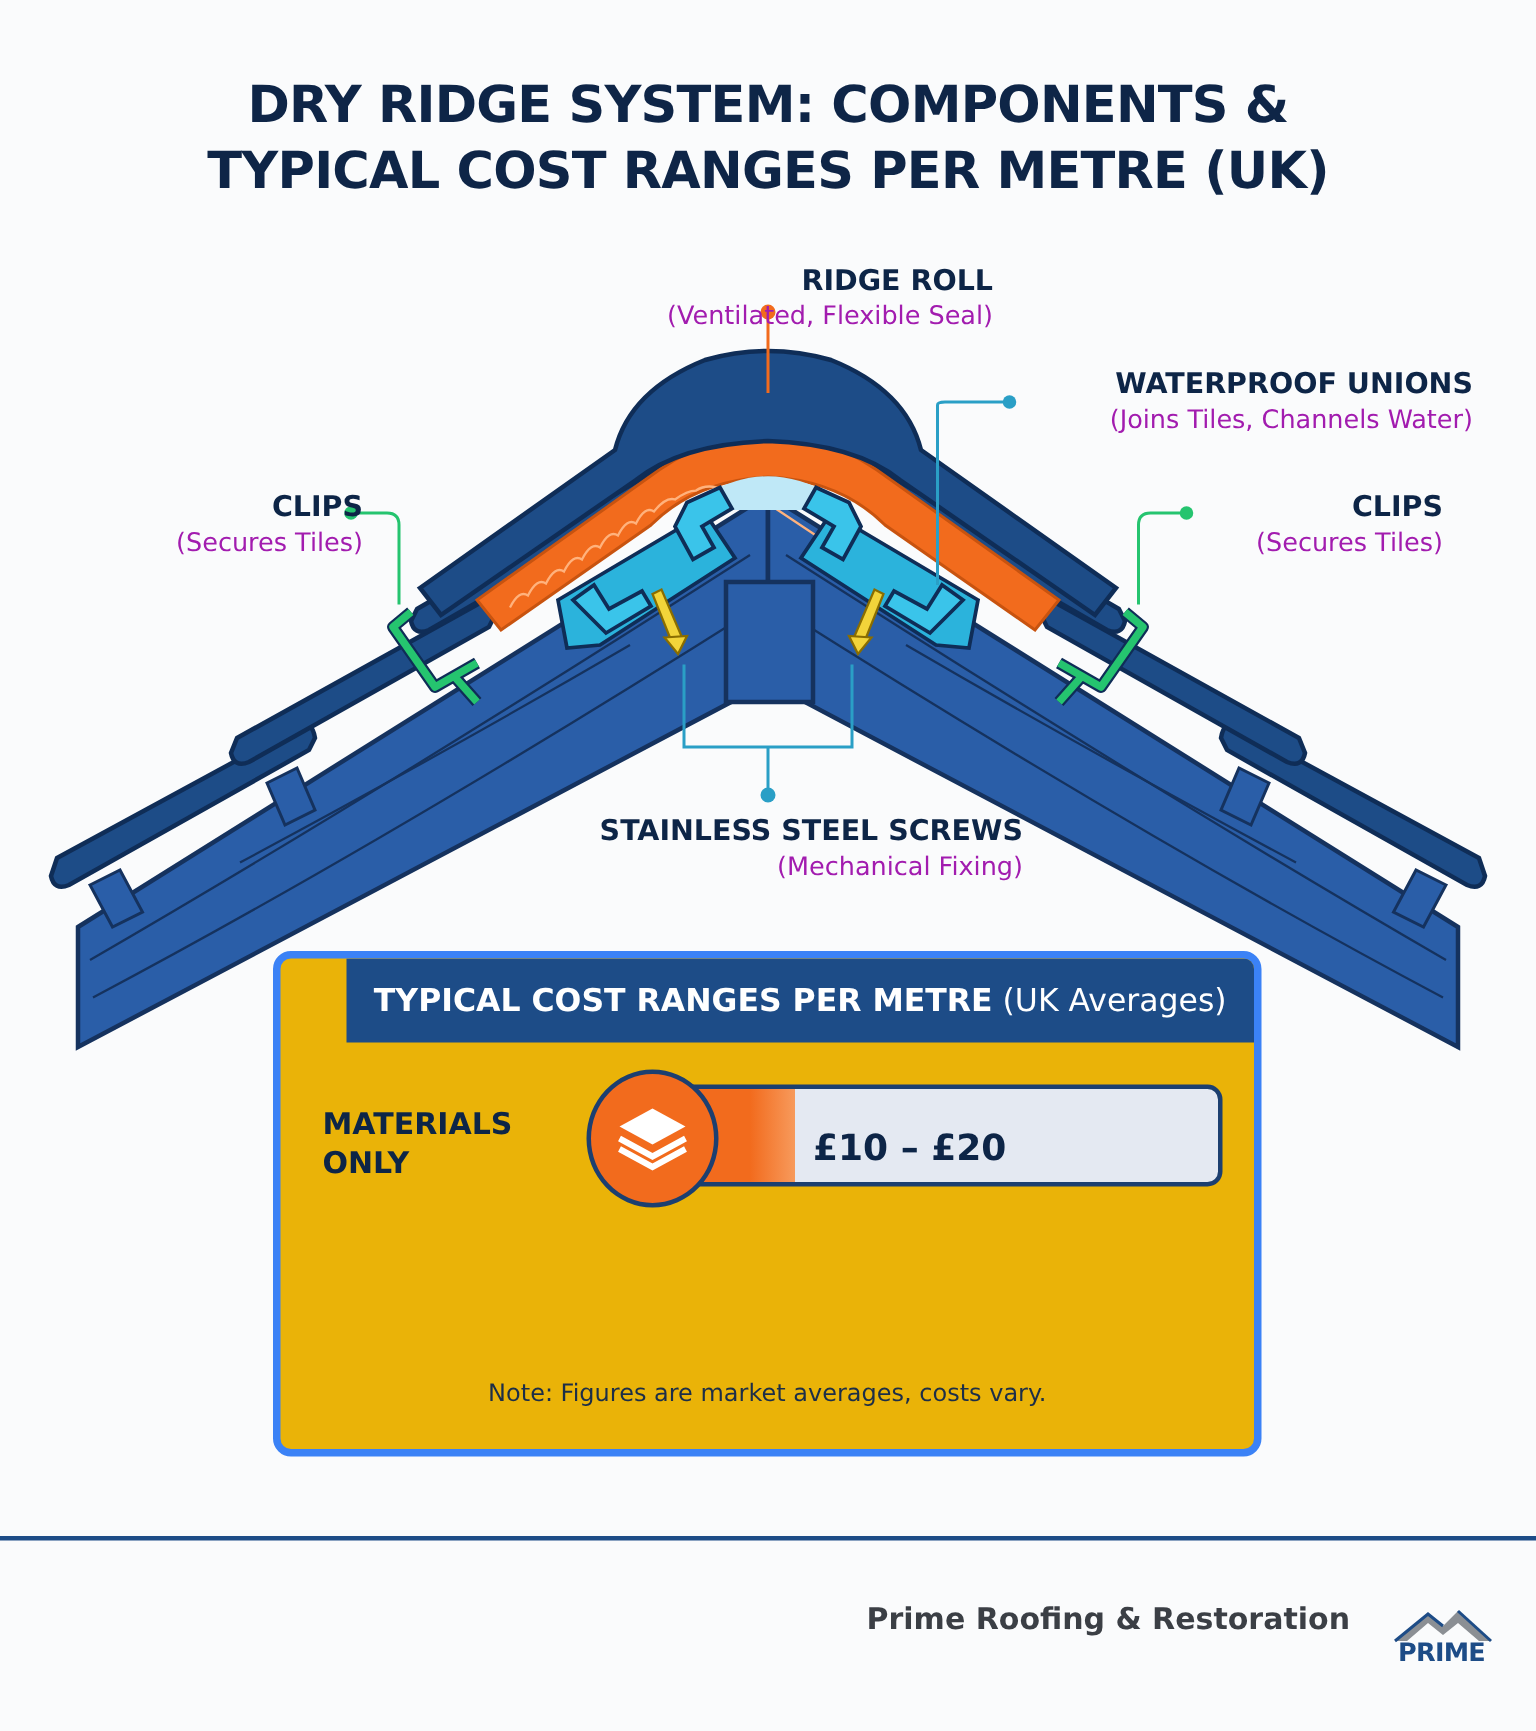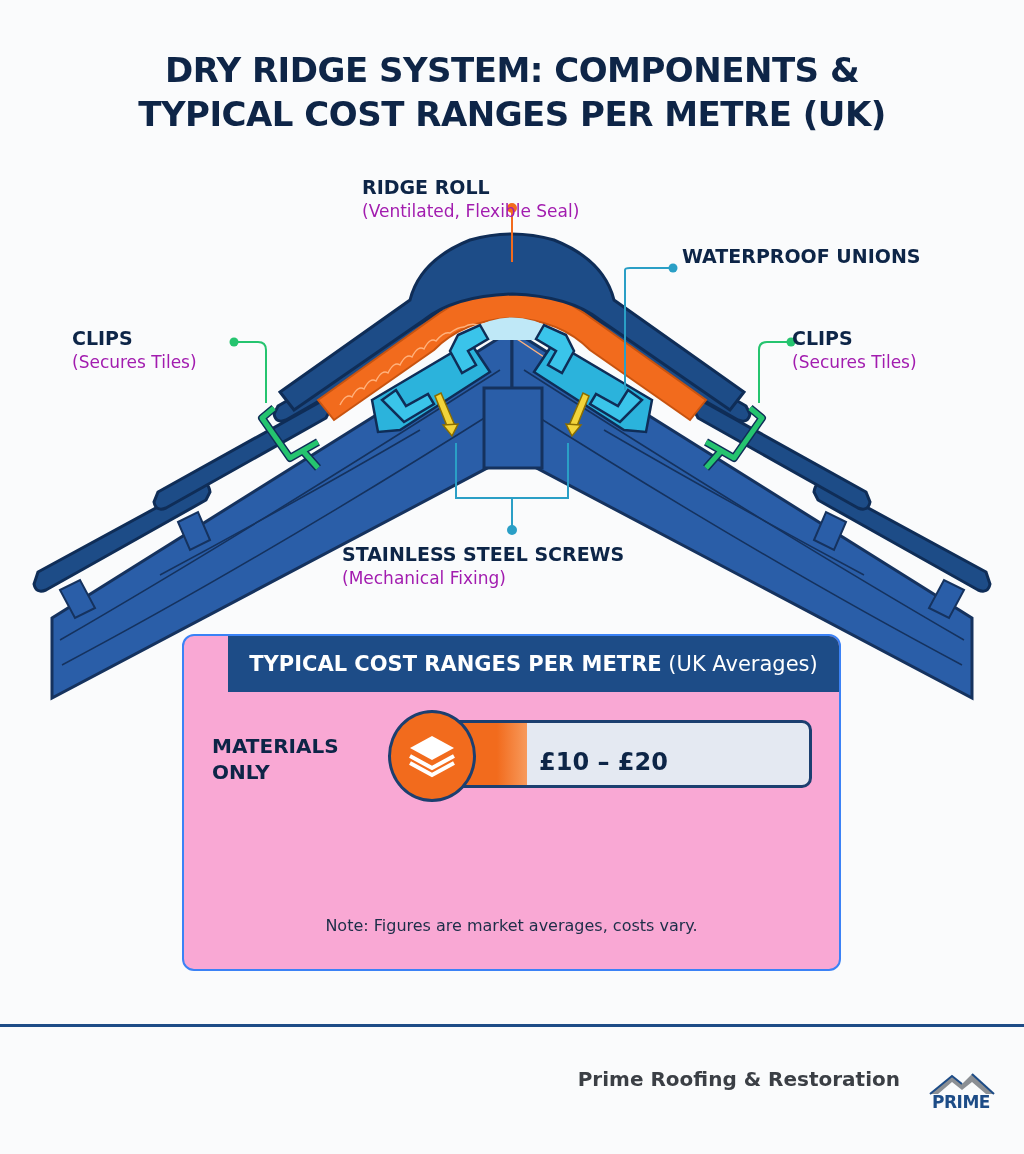--- a/index.html
+++ b/index.html
@@ -1,23 +1,23 @@
 <!DOCTYPE html>
 <html><head>
 <meta charset="utf-8">
 <style>
   html, body { margin:0; padding:0; }
   body { width:1024px; height:1154px; background:#fafbfc; position:relative; overflow:hidden; font-family:"Liberation Sans", sans-serif; color:#0d2547; }
   .title { position:absolute; left:0; top:48px; width:1024px; text-align:center; font-family:"DejaVu Sans", sans-serif; font-weight:bold; font-size:34px; line-height:44px; color:#0e2547; letter-spacing:-0.5px; }
   .title div { white-space:nowrap; }
   .diagram { position:absolute; left:0; top:0; }
-  .label { position:absolute; text-align:left; color:#0d2547; }
+  .label { position:absolute; text-align:right; color:#0d2547; }
   .label .h { font-family:"DejaVu Sans", sans-serif; font-weight:bold; font-size:19px; line-height:24px; }
   .label .s { font-family:"DejaVu Sans", sans-serif; font-size:17px; line-height:24px; color:#a21caf; }
-  .cost-card { position:absolute; left:182px; top:634px; width:659px; height:337px; border:2px solid #3b82f6; border-radius:12px; background:#f9a8d4; box-sizing:border-box; overflow:hidden;padding-left:44px; }
+  .cost-card { position:absolute; left:182px; top:634px; width:659px; height:337px; border:5px solid #3b82f6; border-radius:12px; background:#eab308; box-sizing:border-box; overflow:hidden;padding-left:44px; }
   .cost-header { height:56px; background:#1d4c87; color:#fff; text-align:center; line-height:56px; font-size:21px; font-family:"DejaVu Sans", sans-serif; }
   .cost-header b { font-weight:bold; }
   .cost-header span.sub { font-weight:normal; }
   .row { position:absolute; left:0; width:100%; }
   .row-label { position:absolute; left:28px; font-family:"DejaVu Sans", sans-serif; color:#0d2547; }
   .row-label .h { font-weight:bold; font-size:20px; line-height:26px; }
   .row-label .s { font-size:15px; line-height:20px; color:#1c2e48; }
   .bar { position:absolute; border:3px solid #1c3f70; border-radius:10px; background:#e4e9f2; box-sizing:border-box; overflow:hidden; }
   .bar-fill { position:absolute; left:0; top:0; bottom:0; }
   .bar-value { position:absolute; top:15px; bottom:0; font-family:"DejaVu Sans", sans-serif; font-weight:bold; font-size:24px; color:#0d2547; display:flex; align-items:center; }
@@ -122,20 +122,21 @@
     <circle cx="512" cy="530" r="5" fill="#2a9fc6" stroke="none"></circle>
   </g>
 </svg>
 
 <div class="label" style="left:362px;top:175px;width:300px;">
   <div class="h">RIDGE ROLL</div>
   <div class="s">(Ventilated, Flexible Seal)</div>
 </div>
 <div class="label" style="left:682px;top:244px;width:300px;">
   <div class="h">WATERPROOF UNIONS</div>
+  <div class="s">(Joins Tiles, Channels Water)</div>
 </div>
 <div class="label" style="left:72px;top:326px;width:170px;">
   <div class="h">CLIPS</div>
   <div class="s">(Secures Tiles)</div>
 </div>
 <div class="label" style="left:792px;top:326px;width:170px;">
   <div class="h">CLIPS</div>
   <div class="s">(Secures Tiles)</div>
 </div>
 <div class="label" style="left:342px;top:542px;width:340px;">

